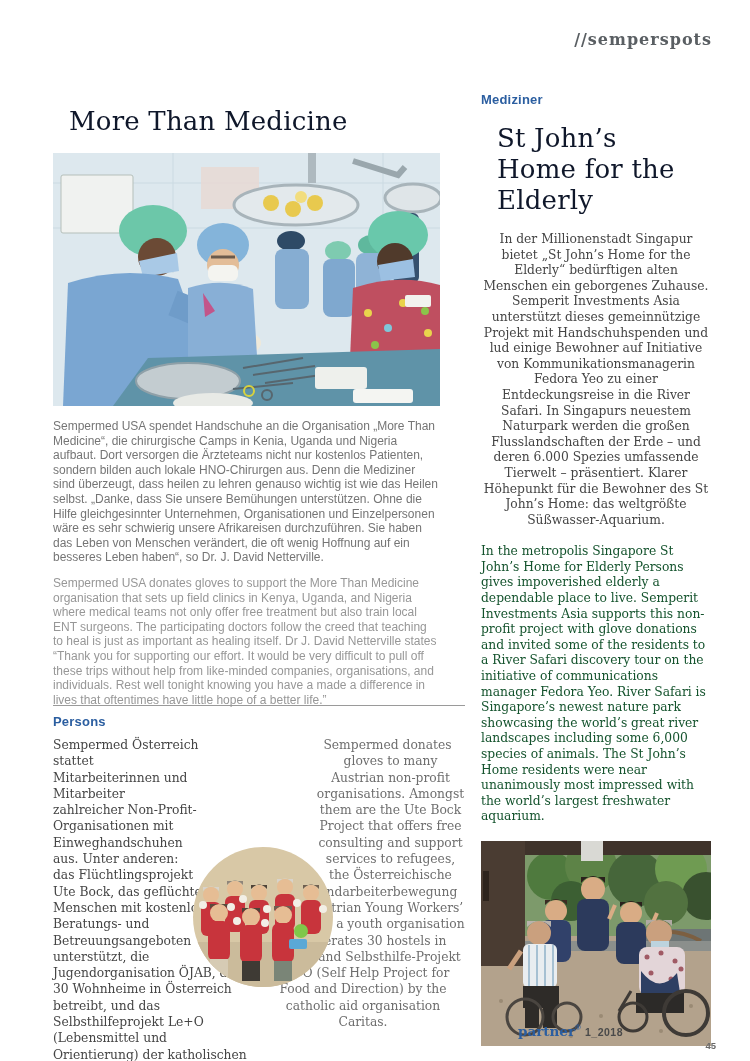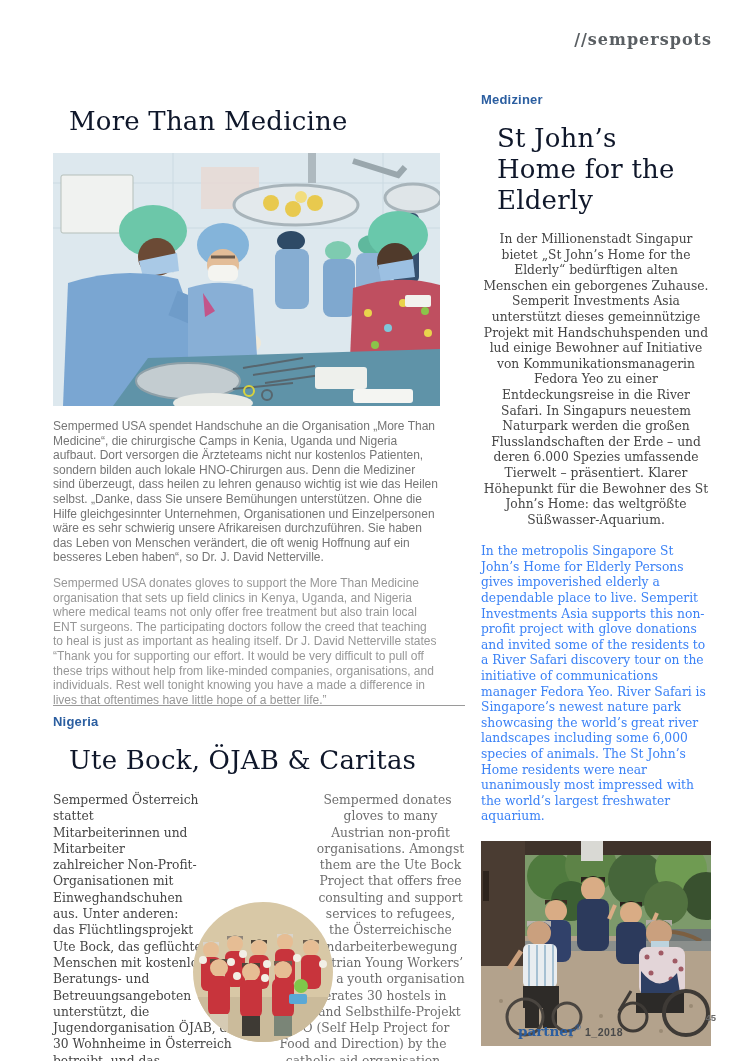--- a/index.html
+++ b/index.html
@@ -14,40 +14,40 @@
   .col-left{position:absolute;left:53px;top:90px;width:387px;}
   .col-right{position:absolute;left:481px;top:92px;width:230px;}
   figure{margin:0;}
   .photo1{margin-top:14px;width:387px;height:253px;overflow:hidden;}
   .photo2{margin-top:16px;width:230px;height:205px;overflow:hidden;}
   .p-sans{font-size:12px;line-height:14.6px;text-align:left;}
   .p-sans.de{color:#757575;margin:13px 0 0 0;}
   .p-sans.en{color:#979797;margin:11px 0 0 0;}
   .p-serif{font-family:"DejaVu Serif",serif;font-size:12.3px;line-height:15.6px;}
   .p-serif.de{color:#454545;margin:14px 0 0 0;text-align:center;}
-  .p-serif.en{color:#3b82f6;margin:16px 4px 0 0;}
+  .p-serif.en{color:#14532d;margin:16px 4px 0 0;}
   .austria{position:absolute;left:53px;top:705px;width:412px;}
   .divider{border:0;border-top:1px solid #9a9a9a;margin:0 0 8px 0;}
   .austria-cols{position:relative;margin-top:8px;display:flex;}
   .aus-col{width:200px;}
   .aus-col.right{width:204px;margin-left:8px;text-align:center;}
   .aus-p{font-family:"DejaVu Serif",serif;font-size:12.3px;line-height:16.3px;margin:0;}
   .aus-p.de{color:#454545;}
   .aus-p.en{color:#6e6e6e;}
   .spacer-r{float:right;width:55px;height:160px;margin-top:40px;
             shape-outside:circle(76px at 66px 76px);}
   .spacer-l{float:left;width:55px;height:160px;margin-top:40px;
             shape-outside:circle(76px at 2px 76px);}
   .circle-photo{position:absolute;left:140px;top:110px;width:140px;height:140px;
                 border-radius:50%;overflow:hidden;}
   .footer{position:absolute;left:0;top:1022px;width:623px;text-align:right;}
   .footer .brand{font-family:"DejaVu Serif",serif;font-weight:bold;font-size:13.5px;color:#2b5ea0;}
   .footer .reg{font-size:8px;color:#2b5ea0;vertical-align:super;font-weight:bold;}
   .footer .issue{font-size:10.5px;color:#4a4a4a;font-weight:bold;margin-left:4px;letter-spacing:.5px;}
-  .pagenum{position:absolute;top:1012px;right:34px;font-size:9.5px;color:#6a6a6a;font-weight:bold;}
+  .pagenum{position:absolute;top:1040px;right:34px;font-size:9.5px;color:#6a6a6a;font-weight:bold;}
 </style>
 </head>
 <body>
 
 <div class="page">
 
   <div class="toptag">//semperspots</div>
 
   <div class="col-left">
     <h1 class="title">More Than Medicine</h1>
@@ -217,22 +217,21 @@
         <rect x="155" y="152" width="48" height="20" fill="#2c2a28"></rect>
         <circle cx="205" cy="172" r="22" fill="none" stroke="#3e3a36" stroke-width="4"></circle>
         <circle cx="152" cy="176" r="14" fill="none" stroke="#3e3a36" stroke-width="3"></circle>
         <path d="M150 150 l-12 20" stroke="#3e3a36" stroke-width="3"></path>
       </svg>
     </figure>
   </div>
 
   <div class="austria">
     <hr class="divider">
-    <p class="kicker">Nigeria</p>
-    <h1 class="title">Ute Bock, ÖJAB &amp; Caritas</h1>
+    <p class="kicker">Persons</p>
     <div class="austria-cols">
       <div class="aus-col left">
         <div class="spacer-r"></div>
         <p class="aus-p de">Sempermed Österreich stattet Mitarbeiterinnen und Mitarbeiter zahlreicher Non-Profit-Organisationen mit Einweghandschuhen aus. Unter anderen: das Flüchtlingsprojekt Ute Bock, das geflüchtete Menschen mit kostenlosen Beratungs- und Betreuungsangeboten unterstützt, die Jugendorganisation ÖJAB, die 30 Wohnheime in Österreich betreibt, und das Selbsthilfeprojekt Le+O (Lebensmittel und Orientierung) der katholischen Hilfsorganisation Caritas.</p>
       </div>
       <div class="aus-col right">
         <div class="spacer-l"></div>
         <p class="aus-p en">Sempermed donates gloves to many Austrian non-profit organisations. Amongst them are the Ute Bock Project that offers free consulting and support services to refugees, the Österreichische Jugendarbeiterbewegung (ÖJAB, Austrian Young Workers’ Movement) a youth organisation that operates 30 hostels in Austria, and Selbsthilfe-Projekt Le+O (Self Help Project for Food and Direction) by the catholic aid organisation Caritas.</p>
       </div>
       <div class="circle-photo">

